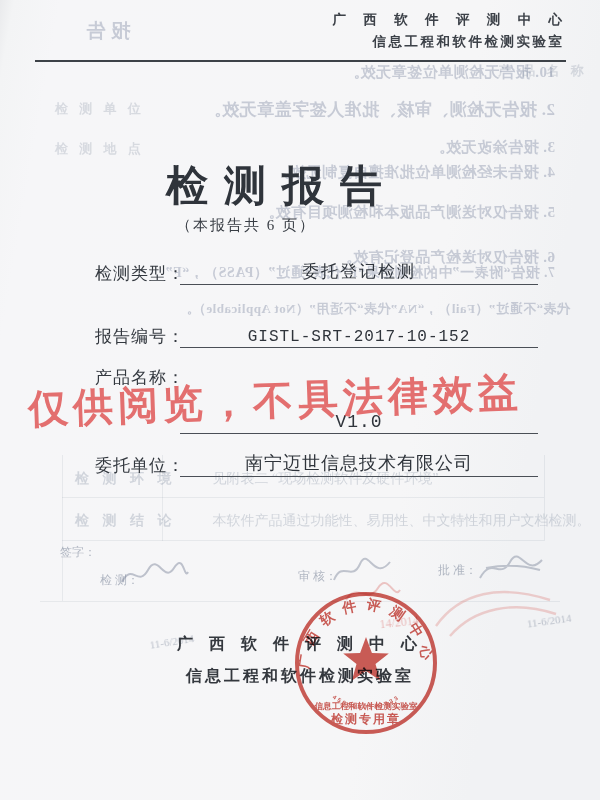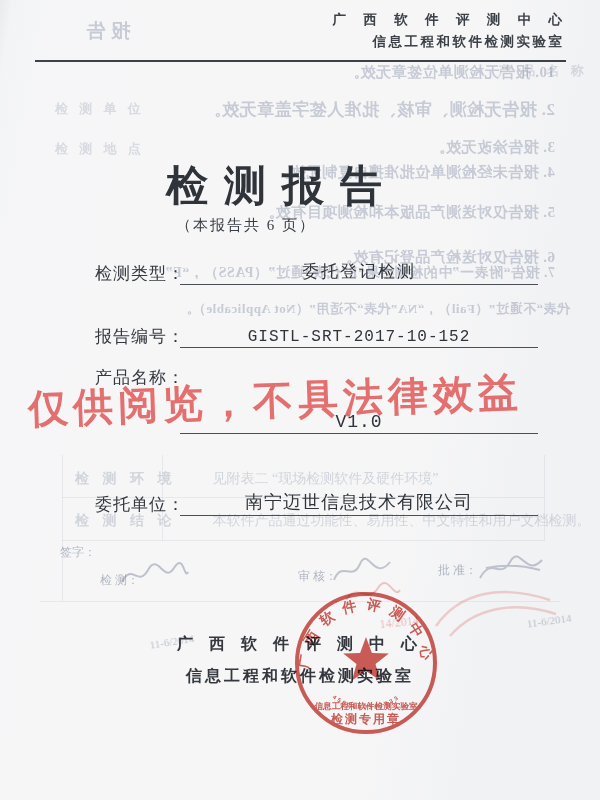--- a/index.html
+++ b/index.html
@@ -120,21 +120,21 @@
   <div class="abs frow" style="top:324px;">
     <span class="flabel">报告编号：</span>
     <span class="fval mono" style="font-size:16px;">GISTL-SRT-2017-10-152</span>
   </div>
   <div class="abs frow" style="top:365px;">
     <span class="flabel">产品名称：</span>
   </div>
   <div class="abs frow" style="top:410px;">
     <span class="fval mono" style="font-size:18px;">V1.0</span>
   </div>
-  <div class="abs frow" style="top:453px;margin-top:39px;">
+  <div class="abs frow" style="top:453px;">
     <span class="flabel">委托单位：</span>
     <span class="fval" style="font-size:18px;letter-spacing:1px;">南宁迈世信息技术有限公司</span>
   </div>
 
   <div class="abs wmark" style="color:#e05252;">仅供阅览，不具法律效益</div>
 
   <div class="abs ftr ftr1">广 西 软 件 评 测 中 心</div>
   <div class="abs ftr ftr2">信息工程和软件检测实验室</div>
 
   <div class="abs sealbox">

